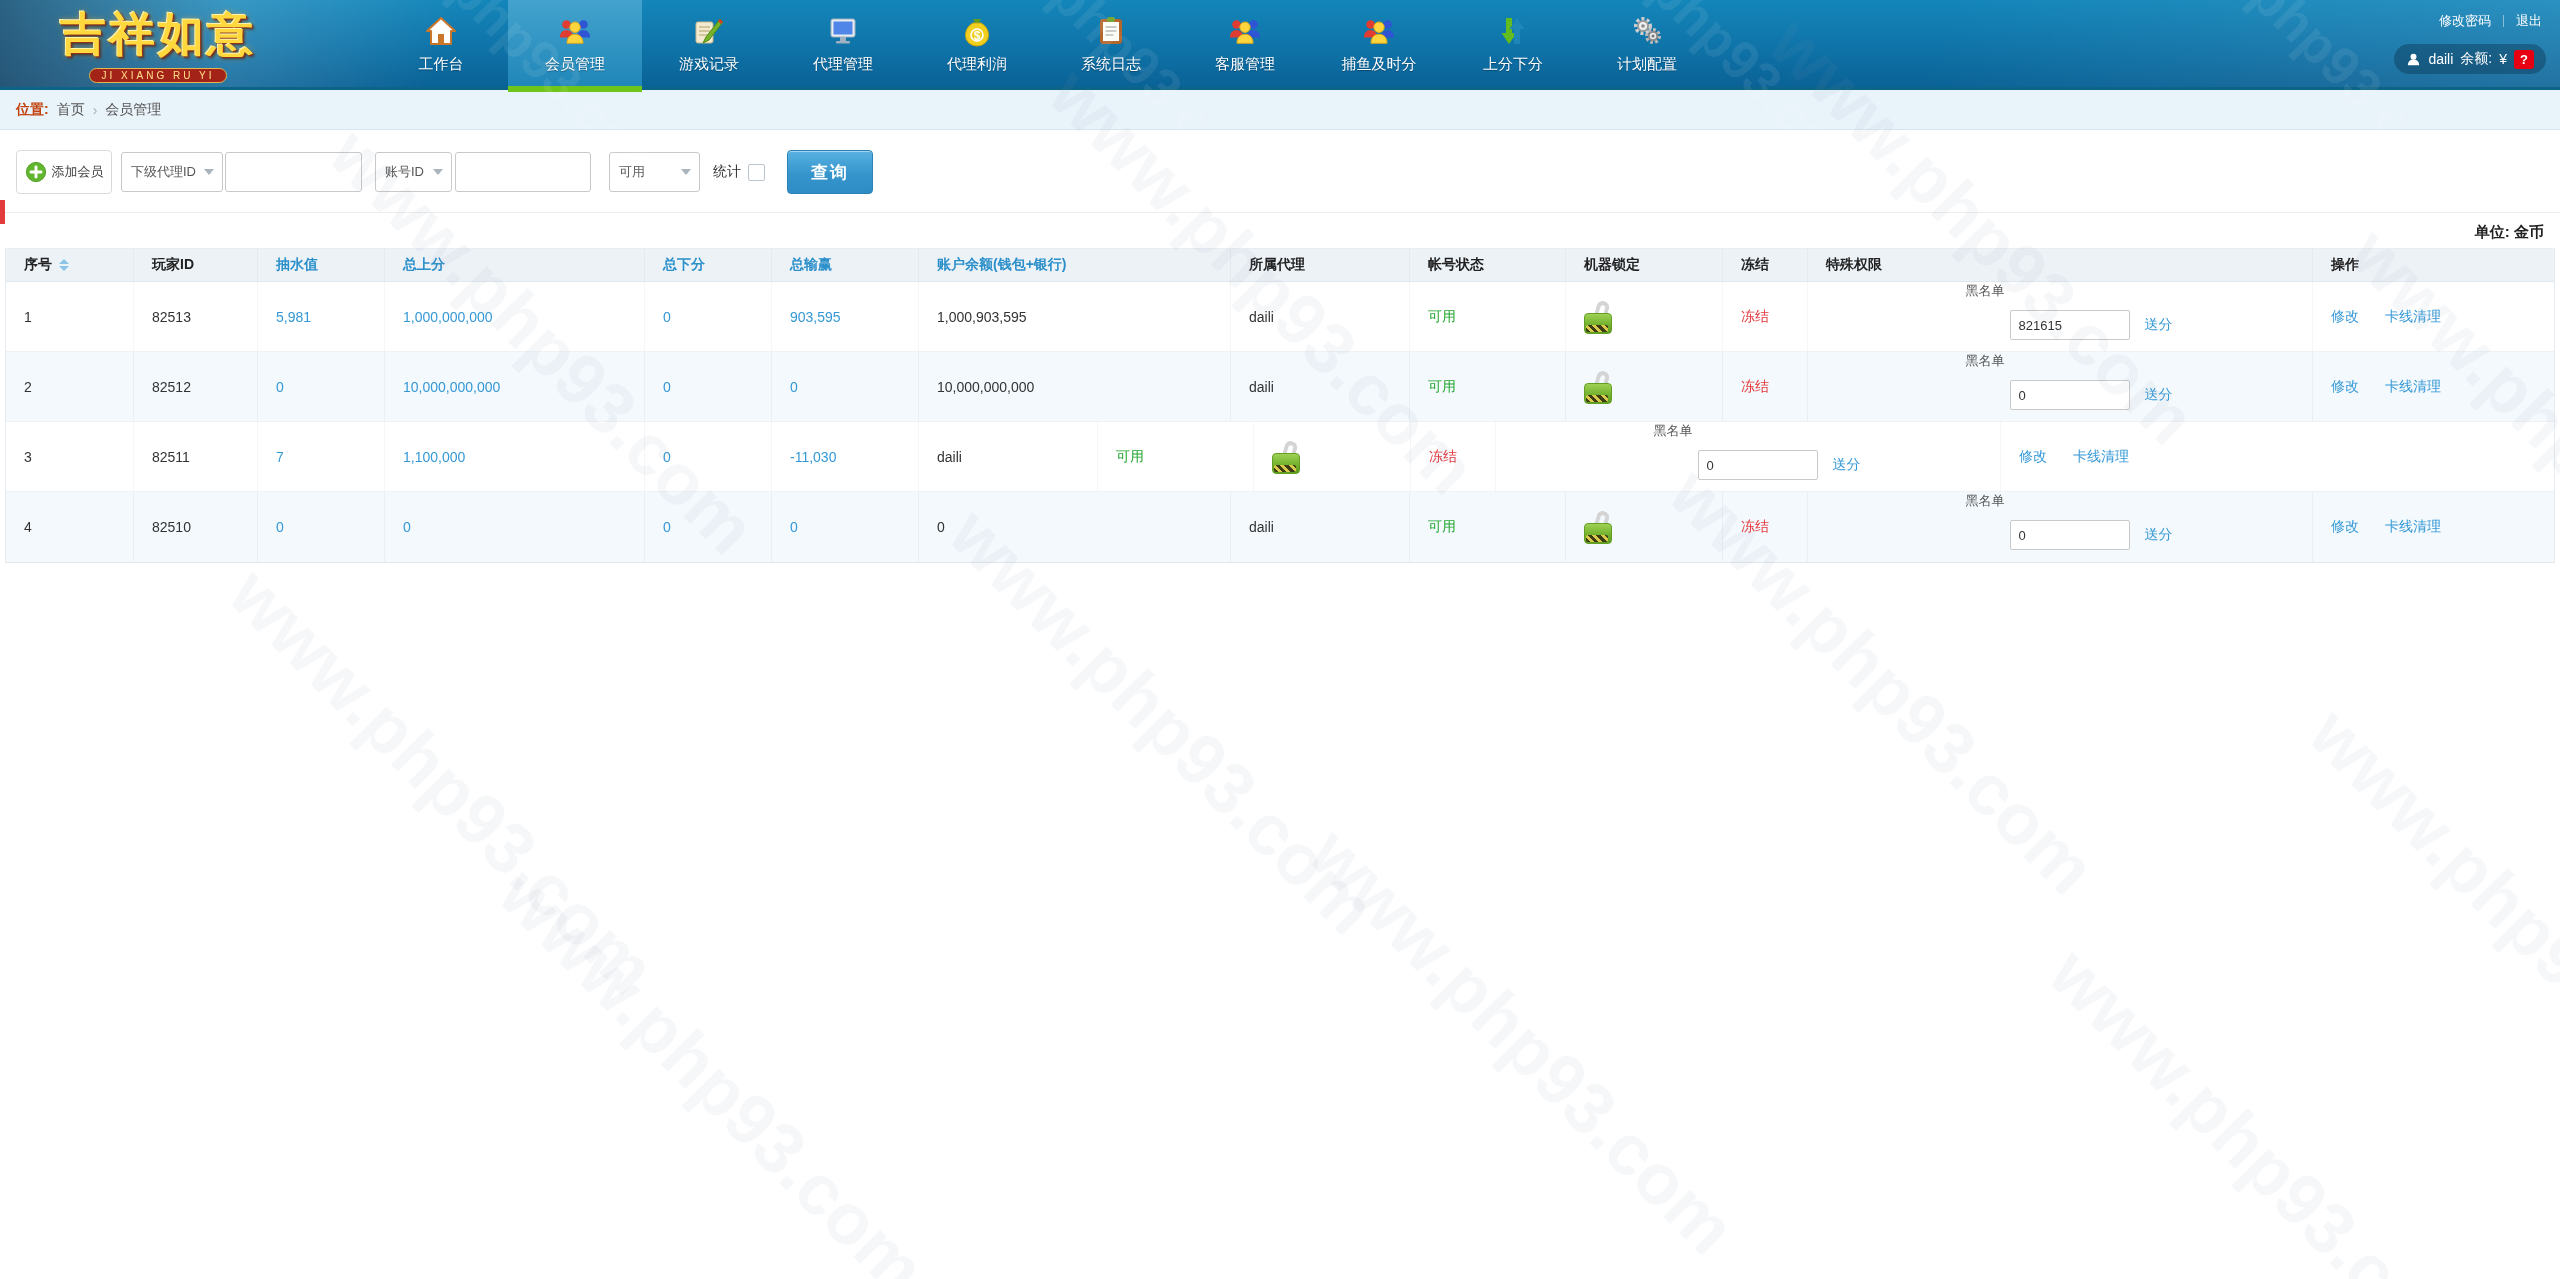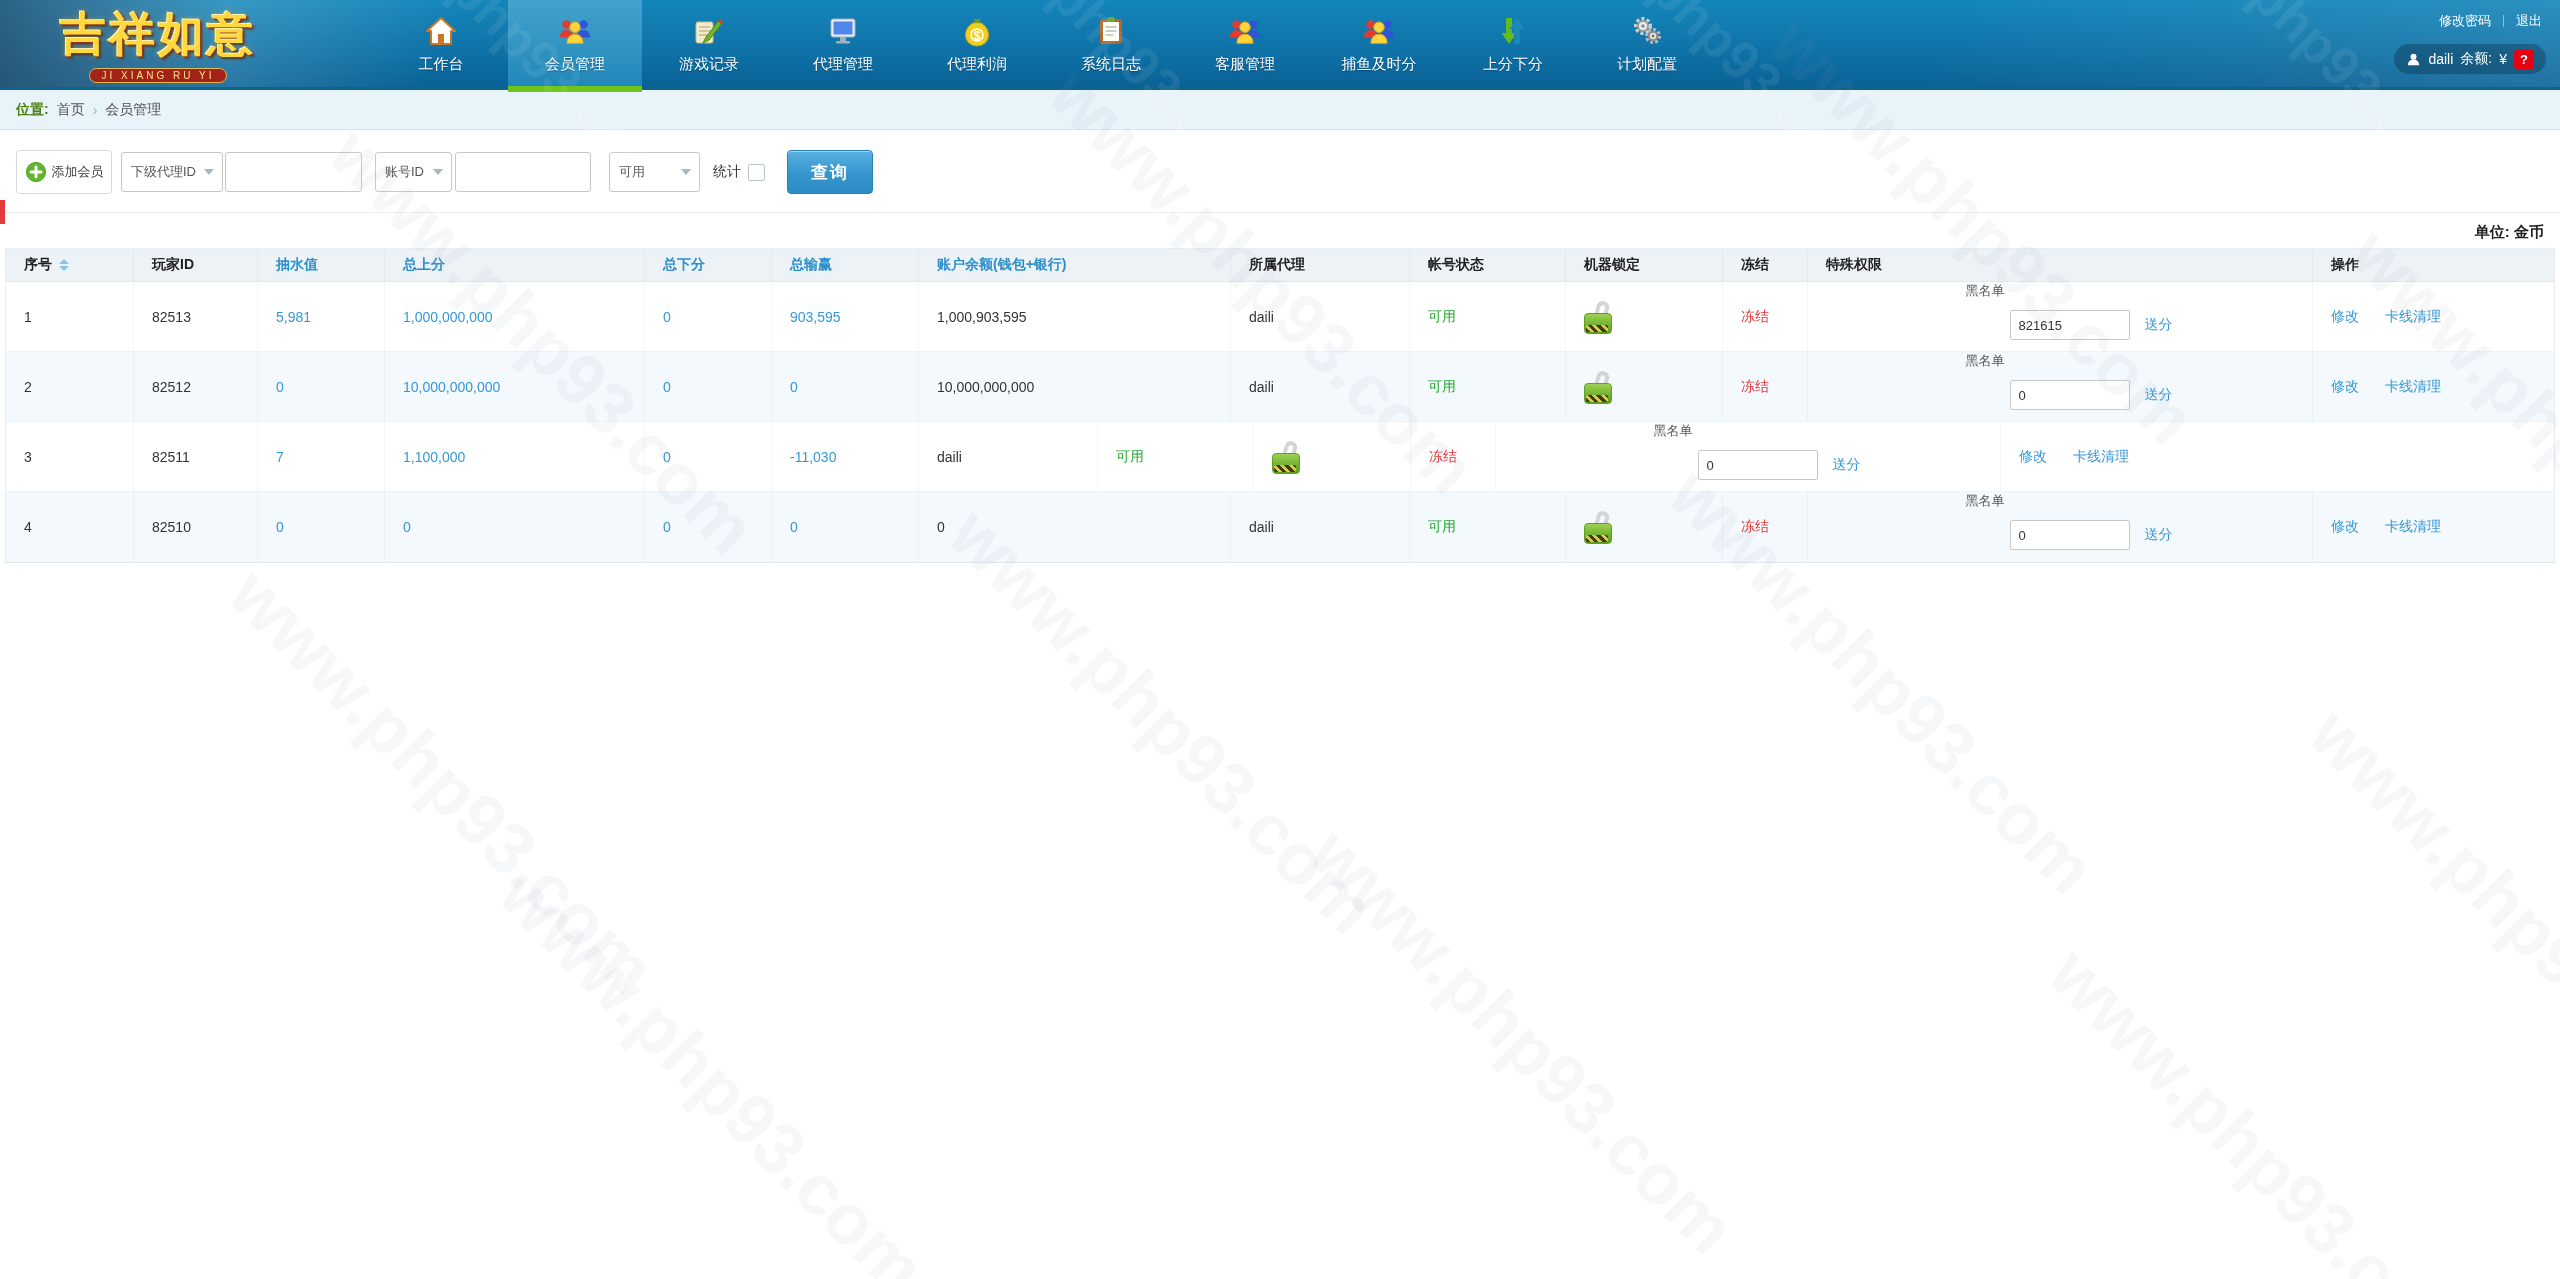--- a/index.html
+++ b/index.html
@@ -34,21 +34,21 @@
   .vdiv { width:1px; height:12px; background:rgba(255,255,255,.45); }
   .user-pill { position:absolute; top:44px; right:14px; height:30px; border-radius:15px;
     background:rgba(2,30,52,.32); display:flex; align-items:center; gap:7px; padding:0 12px;
     color:#fff; font-size:14px; z-index:3; }
   .badge-q { background:#e60012; color:#fff; font-weight:bold; font-size:13px; width:20px; height:19px;
     border-radius:3px; display:flex; align-items:center; justify-content:center; cursor:pointer; }
 
   
   .breadcrumb { height:40px; background:#e9f3fa; border-bottom:1px solid #d8e5ef;
     display:flex; align-items:center; padding-left:16px; font-size:14px; color:#555; gap:8px; }
-  .breadcrumb b { color:#4d7c0f; }
+  .breadcrumb b { color:#c2410c; }
   .crumb-sep { color:#9fb2c0; }
   .crumb-link { cursor:pointer; }
 
   
   .filter-bar { display:flex; align-items:center; padding:20px 0 18px 16px; border-bottom:1px solid #ededed; position:relative; }
   .btn-add { height:44px; width:96px; background:#fff; border:1px solid #d9d9d9; border-radius:4px;
     display:flex; align-items:center; justify-content:center; gap:5px; font-size:13px; color:#444; cursor:pointer; margin-right:9px; }
   .select { height:40px; background:#fff; border:1px solid #c9c9c9; border-radius:3px;
     display:flex; align-items:center; justify-content:space-between; padding:0 8px 0 9px;
     font-size:13px; color:#555; cursor:pointer; }

